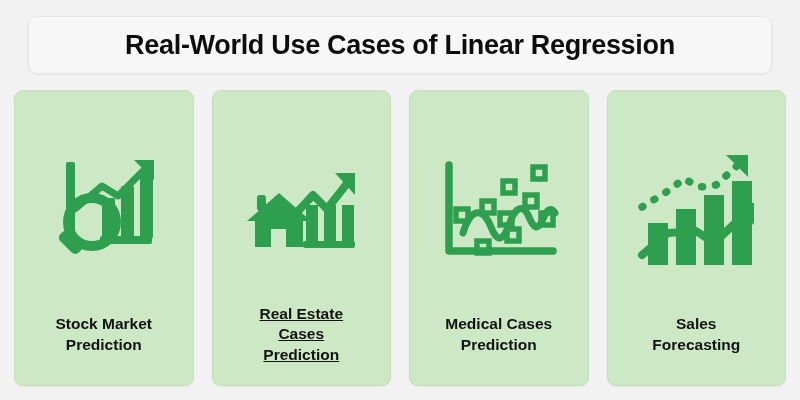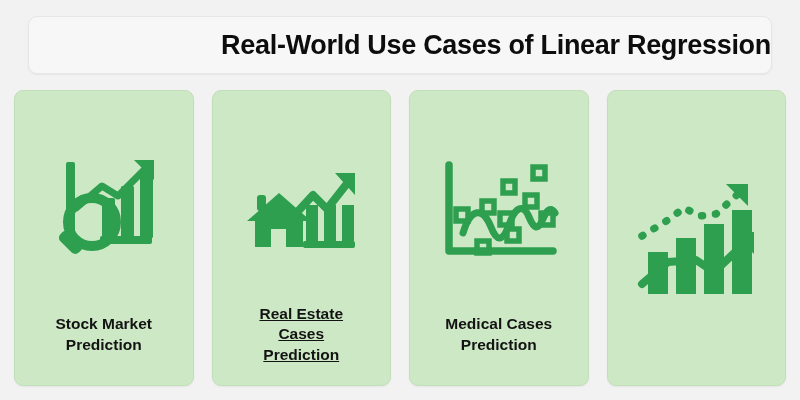--- a/index.html
+++ b/index.html
@@ -27,21 +27,21 @@
   
   .title-bar {
     height: 56px;
     margin: 0 14px 0 14px;
     background: #f7f7f7;
     border: 1px solid #e6e6e6;
     border-radius: 9px;
     box-shadow: 0 1px 2px rgba(0,0,0,0.05);
     display: flex;
     align-items: center;
-    justify-content: flex-end;
+    justify-content: center;
     flex: 0 0 auto;
   }
   .title-text {
     font-size: 27px;
     font-weight: bold;
     color: #0d0d0d;
     letter-spacing: -0.3px;
     white-space: nowrap;
   }
 
@@ -208,16 +208,20 @@
             <path d="M8 104 L34 82 L62 80 L80 92 L112 62" stroke="#2e9e4f" stroke-width="8" fill="none" stroke-linecap="round" stroke-linejoin="round"></path>
 
             <path d="M98 52 L120 52 L120 74 Z"></path>
 
             <path d="M8 56 L34 40 L50 28 L66 36 L82 34 L104 14" stroke="#2e9e4f" stroke-width="7.5" fill="none" stroke-linecap="round" stroke-linejoin="round" stroke-dasharray="1 13"></path>
 
             <path d="M92 4 L114 4 L114 26 Z"></path>
           </g>
         </svg>
       </div>
+      <div class="card-label">
+        <div>Sales</div>
+        <div>Forecasting</div>
+      </div>
     </div>
 
   </div>
 </div>
 
 </body></html>

